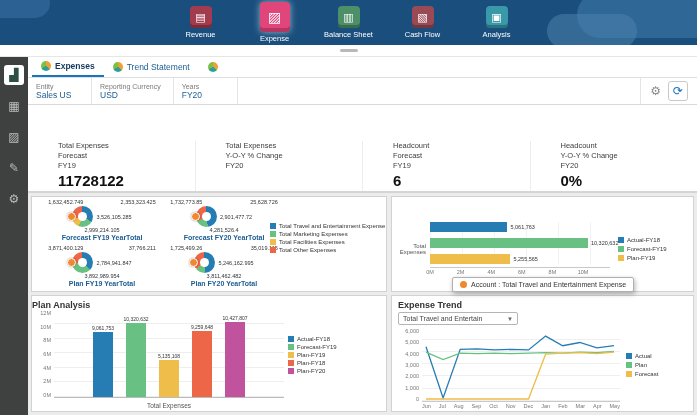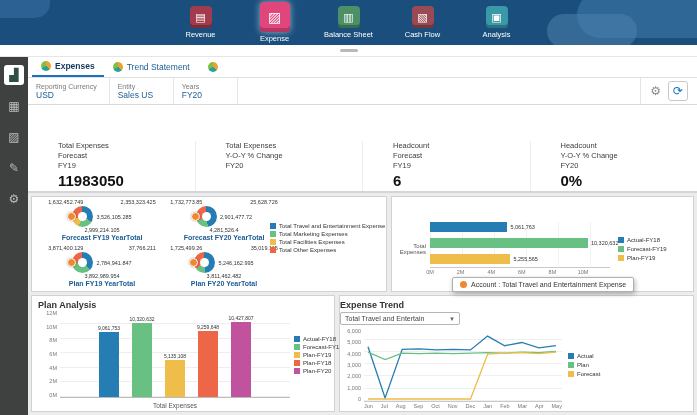--- a/index.html
+++ b/index.html
@@ -100,34 +100,34 @@
   
   .tooltip{position:absolute;left:424px;top:220px;background:#fff;border:1px solid #b0b0b0;
     box-shadow:1px 2px 5px rgba(0,0,0,.3);padding:3px 7px;font-size:7px;color:#333;
     display:flex;align-items:center;gap:4px;z-index:6;border-radius:2px;white-space:nowrap}
   .tooltip .dot{width:7px;height:7px;border-radius:50%;background:#f0882f;flex:none}
 
   
   .bottom-row{display:flex;gap:4px;padding:3px;flex:1}
   .panel-title{font-size:9px;font-weight:bold;color:#333}
 
-  .plan-panel{width:304px;flex:none;padding:4px 2px 2px 6px;display:flex;flex-direction:column}
+  .plan-panel{width:356px;flex:none;padding:4px 2px 2px 0;display:flex;flex-direction:column}
   .plan-body{display:flex;flex:1}
   .plan-yticks{width:22px;flex:none;display:flex;flex-direction:column;justify-content:space-between;
     align-items:flex-end;padding:0 3px 0 0;font-size:5.5px;color:#777;height:88px}
   .plan-plot{width:230px;flex:none;height:88px;position:relative;border-bottom:1px solid #bbb;
     display:flex;align-items:flex-end;justify-content:center;gap:13px;
     background:repeating-linear-gradient(to top,#eee 0 1px,transparent 1px 14.6px)}
   .pbar-wrap{display:flex;flex-direction:column;align-items:center;width:20px}
   .pbar-label{font-size:5px;color:#333;margin-bottom:1px;white-space:nowrap}
   .pbar{width:20px;cursor:pointer}
   .plan-xlabel{font-size:6.5px;color:#555;text-align:center;width:230px;margin-left:22px;padding-top:2px}
   .plan-legend{flex:1;display:flex;flex-direction:column;justify-content:center;gap:2px;padding-left:4px}
 
-  .trend-panel{flex:1;padding:4px 4px 2px 0;display:flex;flex-direction:column}
+  .trend-panel{flex:1;padding:4px 4px 2px 6px;display:flex;flex-direction:column}
   .dropdown{width:120px;height:13px;border:1px solid #b5b5b5;border-radius:2px;display:flex;
     align-items:center;justify-content:space-between;padding:0 4px;font-size:7px;color:#444;
     margin:2px 0 3px 0;cursor:pointer;background:#fff}
   .dd-caret{font-size:6px;color:#666}
   .trend-body{display:flex;flex:1}
   .trend-yticks{width:24px;flex:none;display:flex;flex-direction:column;justify-content:space-between;
     align-items:flex-end;padding-right:3px;font-size:5.5px;color:#777;height:74px}
   .trend-plot{width:198px;flex:none;height:74px;position:relative;border-bottom:1px solid #c9c9c9;
     background:repeating-linear-gradient(to top,#efefef 0 1px,transparent 1px 12.3px)}
   .trend-plot svg{position:absolute;inset:0}
@@ -200,44 +200,44 @@
         <span class="tab-dot"></span>
         <span>Trend Statement</span>
       </div>
       <div class="tab">
         <span class="tab-dot"></span>
       </div>
     </div>
 
     <div class="pov">
       <div class="pov-field">
+        <span class="pov-label">Entity</span>
+        <span class="pov-value">Sales US</span>
+      </div>
+      <div class="pov-field">
         <span class="pov-label">Reporting Currency</span>
         <span class="pov-value">USD</span>
-      </div>
-      <div class="pov-field">
-        <span class="pov-label">Entity</span>
-        <span class="pov-value">Sales US</span>
       </div>
       <div class="pov-field">
         <span class="pov-label">Years</span>
         <span class="pov-value">FY20</span>
       </div>
       <div class="pov-spacer"></div>
       <div class="pov-actions">
         <span class="gear">⚙</span>
         <span class="refresh">⟳</span>
       </div>
     </div>
 
     <div class="kpis">
       <div class="kpi">
         <div class="kpi-line">Total Expenses</div>
         <div class="kpi-line">Forecast</div>
         <div class="kpi-line">FY19</div>
-        <div class="kpi-value">11983050</div>
+        <div class="kpi-value">11728122</div>
       </div>
       <div class="kpi">
         <div class="kpi-line">Total Expenses</div>
         <div class="kpi-line">Y-O-Y % Change</div>
         <div class="kpi-line">FY20</div>
       </div>
       <div class="kpi">
         <div class="kpi-line">Headcount</div>
         <div class="kpi-line">Forecast</div>
         <div class="kpi-line">FY19</div>

